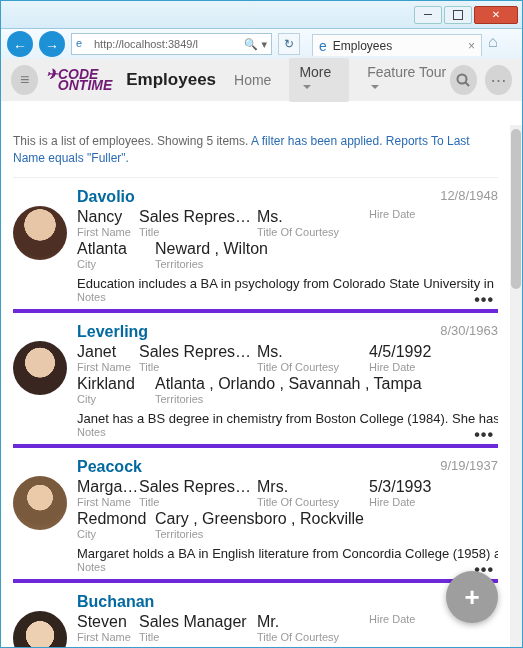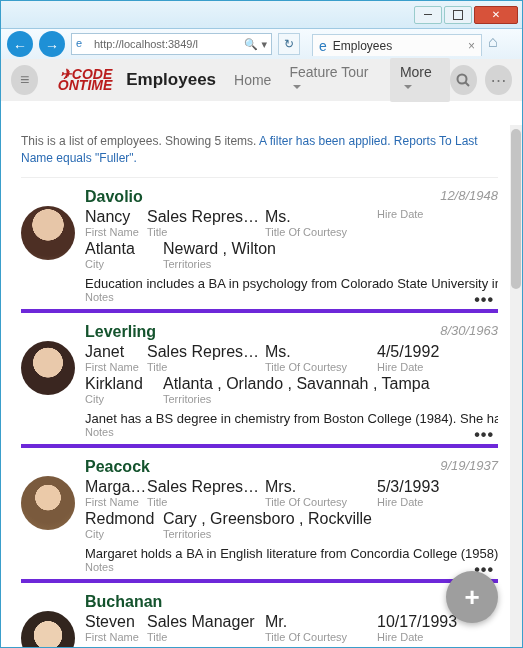--- a/index.html
+++ b/index.html
@@ -20,41 +20,41 @@
   .iebtn{width:22px;height:22px;border:1px solid #b9d3e4;display:flex;align-items:center;justify-content:center;background:#f2f8fc;color:#3b6e92;font-size:12px;}
   .tabbar{height:24px;display:flex;align-items:flex-end;gap:4px;padding-left:6px;}
   .tab{height:22px;min-width:170px;border:1px solid #b9d3e4;border-bottom:none;background:#fcfcfc;display:flex;align-items:center;padding:0 6px;font-size:12px;color:#333;gap:6px;}
   .tab .ie{color:#2b7cc0;font-size:14px;}
   .tab .x{margin-left:auto;color:#888;font-size:12px;}
   .homebtn{width:22px;height:22px;margin-left:auto;margin-right:6px;color:#7b9fb7;}
 
   
   .apphdr{height:42px;background:#efefef;display:flex;align-items:center;padding:0 10px;font-size:14px;color:#555;}
   .circbtn{width:30px;height:30px;border-radius:50%;background:#d4d4d4;display:flex;align-items:center;justify-content:center;color:#777;font-size:16px;}
-  .logo{font-weight:bold;font-style:italic;color:#b91c1c;font-size:14px;margin-left:8px;line-height:11px;text-align:right;}
+  .logo{font-weight:bold;font-style:italic;color:#701a75;font-size:14px;margin-left:8px;line-height:11px;}
   .apptitle{font-weight:bold;color:#222;margin-left:14px;font-size:17px;}
   .navlink{margin-left:18px;color:#777;font-size:14px;}
   .navlink.active{background:#e2e2e2;padding:6px 10px;border-radius:2px;color:#444;}
   .sp{flex:1;}
   .drop::after{content:"";display:inline-block;border:4px solid transparent;border-top-color:#888;margin-left:4px;vertical-align:middle;}
 
   .content{position:absolute;top:124px;bottom:0;left:0;right:0;overflow:hidden;}
-  .scroll{position:absolute;top:0;bottom:0;left:0;right:12px;overflow:hidden;padding:8px 12px 0 20px;}
+  .scroll{position:absolute;top:0;bottom:0;left:0;right:12px;overflow:hidden;padding:8px 12px 0 12px;}
   .scrollbar{position:absolute;right:0;top:0;bottom:0;width:12px;background:#f0f0f0;}
   .thumb{position:absolute;right:1px;top:4px;width:10px;height:160px;background:#c4c4c4;border-radius:5px;}
 
   .infomsg{font-size:12px;color:#666;line-height:1.4;margin-bottom:10px;}
   .infomsg .link{color:#2a6bb3;}
 
   .card{display:flex;padding:10px 0 6px 0;border-top:4px solid #6d28d9;position:relative;}
   .card:first-of-type{border-top:1px solid #eee;}
   .avatar{width:54px;height:54px;border-radius:50%;flex-shrink:0;margin-top:18px;margin-right:10px;}
   .cbody{flex:1;min-width:0;}
-  .lastname{font-size:16px;color:#14532d;font-weight:600;}
-  .date{position:absolute;right:0;top:10px;color:#9a9a9a;font-size:13px;font-style:italic;}
+  .lastname{font-size:16px;color:#0369a1;font-weight:600;}
+  .date{position:absolute;right:0;top:10px;color:#9a9a9a;font-size:13px;}
   .row{display:flex;margin-top:2px;}
   .cell{display:flex;flex-direction:column;}
   .c1{width:62px;} .c2{width:118px;} .c3{width:112px;} .c4{flex:1;}
   .cA{width:78px;} .cB{flex:1;}
   .val{font-size:16px;color:#222;white-space:nowrap;overflow:hidden;text-overflow:ellipsis;}
   .lbl{font-size:11px;color:#9a9a9a;margin-top:0;}
   .notes{font-size:13px;color:#222;margin-top:6px;white-space:nowrap;overflow:hidden;}
   .dots{position:absolute;right:4px;bottom:0;color:#333;font-size:16px;letter-spacing:1px;font-weight:bold;}
 
   .fab{position:absolute;right:24px;bottom:24px;width:52px;height:52px;border-radius:50%;background:#9e9e9e;color:#fff;display:flex;align-items:center;justify-content:center;font-size:26px;font-weight:bold;box-shadow:0 2px 6px rgba(0,0,0,.3);}
@@ -95,22 +95,22 @@
   <div class="homebtn">⌂</div>
 </div>
 
 <div class="apphdr">
   <div class="circbtn">≡</div>
   <div class="logo">
     ✈<span>CODE</span><br>&nbsp;&nbsp;&nbsp;<span>ONTIME</span>
   </div>
   <div class="apptitle">Employees</div>
   <span class="navlink">Home</span>
+  <span class="navlink active drop">More</span>
   <span class="navlink drop">Feature Tour</span>
-  <span class="navlink active drop">More</span>
   <span class="sp"></span>
   <div class="circbtn">
     <svg width="16" height="16" viewBox="0 0 16 16">
         <circle cx="7" cy="7" r="4.5" fill="none" stroke="#777" stroke-width="2"></circle>
         <line x1="10.5" y1="10.5" x2="14" y2="14" stroke="#777" stroke-width="2"></line>
       </svg>
   </div>
   <div class="circbtn" style="margin-left:8px">⋯</div>
 </div>
 
@@ -244,21 +244,20 @@
               </div>
               <div class="cell c2">
                 <span class="val">Sales Manager</span>
                 <span class="lbl">Title</span>
               </div>
               <div class="cell c3">
                 <span class="val">Mr.</span>
                 <span class="lbl">Title Of Courtesy</span>
               </div>
               <div class="cell c4">
-                <span class="val">10/17/1993</span>
                 <span class="lbl">Hire Date</span>
               </div>
             </div>
             <div class="row">
               <div class="cell cA">
                 <span class="val">London</span>
                 <span class="lbl">City</span>
               </div>
               <div class="cell cB">
                 <span class="val">Edison  Fairport  Mellville  Morristown  New York  New York  Prc</span>

